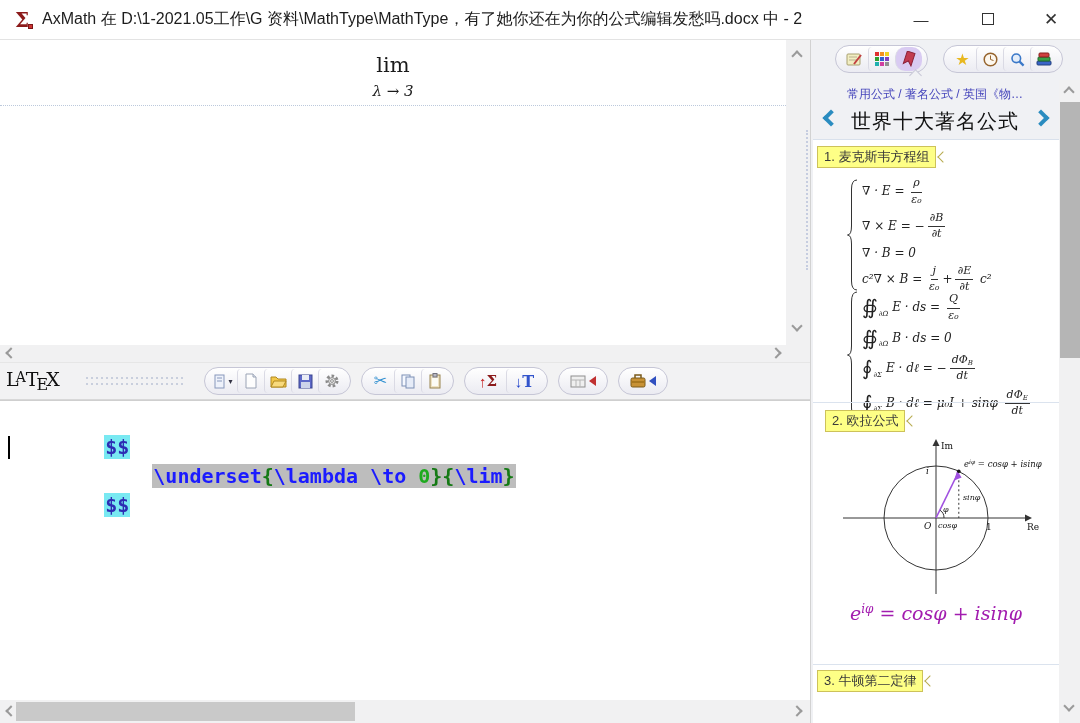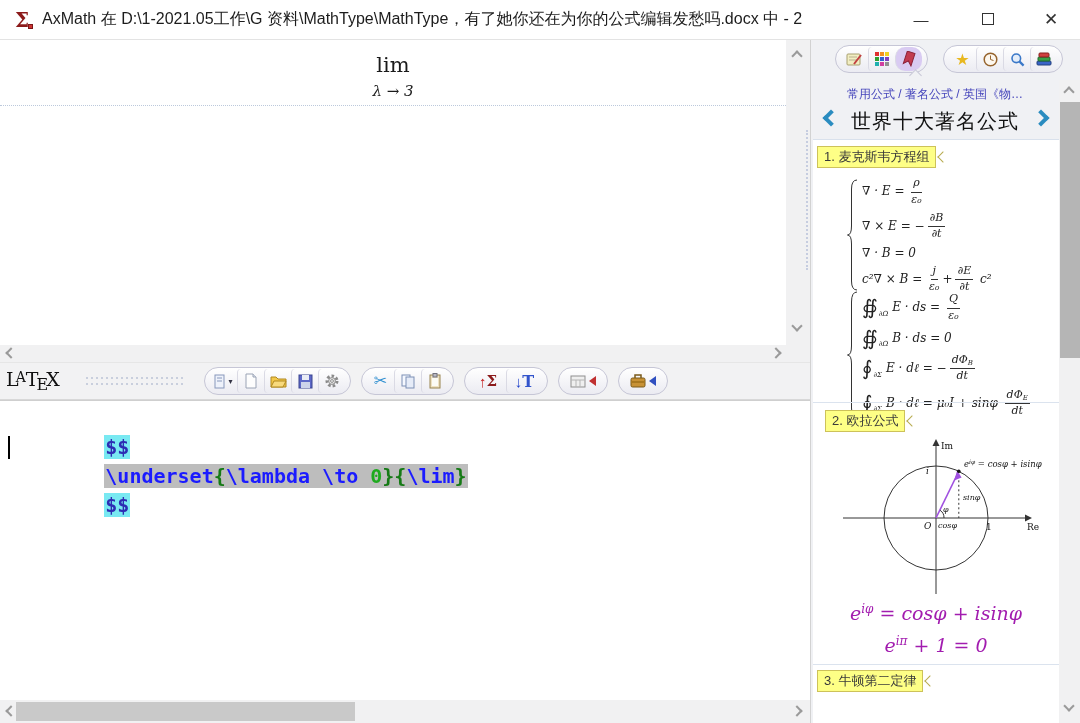--- a/index.html
+++ b/index.html
@@ -78,21 +78,21 @@
               border-right:7px solid #c03030; margin-left:3px; }
   .blue-tri { width:0;height:0;border-top:5px solid transparent;border-bottom:5px solid transparent;
               border-right:7px solid #3050c0; margin-left:3px; }
 
   
   #codearea { position:absolute; left:0; top:360px; width:810px; height:300px; background:#fff;
               border-top:1px solid #cfcfcf; font-family:"DejaVu Sans Mono",monospace;
               font-weight:bold; font-size:20px; padding:3px 0 0 8px; }
   .cline { height:29px; line-height:29px; white-space:pre; position:relative; }
   .dollar { background:#79e9f2; color:#2d2db4; padding:0 1px; }
-  .selrun { background:#bdbdbd; padding:0 1px; }
+  .selrun { background:#bdbdbd; padding:0 1px;margin-left:48px; }
   .tok-cmd { color:#1b1bff; }
   .tok-brc { color:#157a15; }
   .tok-num { color:#1faa1f; }
   .tok-sp  { color:#000; }
   #caret { position:absolute; left:0px; top:3px; width:2px; height:23px; background:#000; }
 
   #hscroll-bot { position:absolute; left:0; top:660px; width:810px; height:23px; }
   #hsb-left  { position:absolute; left:7px; top:7px; }
   #hsb-right { position:absolute; left:793px; top:7px; }
   #hsb-thumb { position:absolute; left:16px; top:2px; width:339px; height:19px; background:#c9c9c9; }
@@ -488,21 +488,20 @@
         <text x="113" y="38" font-size="9" font-style="italic" font-family="DejaVu Serif,serif" fill="#111">i</text>
         <text x="173" y="94" font-size="9" font-family="DejaVu Serif,serif" fill="#111">1</text>
         <text x="111" y="93" font-size="9" font-style="italic" font-family="DejaVu Serif,serif" fill="#111">O</text>
         <text x="130" y="76" font-size="8" font-style="italic" font-family="DejaVu Serif,serif" fill="#111">φ</text>
         <text x="150" y="64" font-size="8" font-style="italic" font-family="DejaVu Serif,serif" fill="#111">sinφ</text>
         <text x="125" y="92" font-size="8" font-style="italic" font-family="DejaVu Serif,serif" fill="#111">cosφ</text>
         <text x="151" y="31" font-size="8.5" font-style="italic" font-family="DejaVu Serif,serif" fill="#111"><tspan>e</tspan><tspan dy="-3" font-size="6">iφ</tspan><tspan dy="3"> = cosφ + isinφ</tspan></text>
       </svg>
 
       <div class="ef" style="top:462px"><span>e</span><sup>iφ</sup><span> = cosφ + isinφ</span></div>
-      <div class="ef" style="top:494px"><span>e</span><sup>iπ</sup><span> + 1 = 0</span></div>
 
       <div class="divider" style="top:524px"></div>
 
       <div class="sec-label" style="left:4px;top:530px">
         <span>3. 牛顿第二定律</span><span class="notch"></span>
       </div>
     </div>
 
     <div id="sbvscroll">
       <span id="sbv-up" class="chev u"></span>

